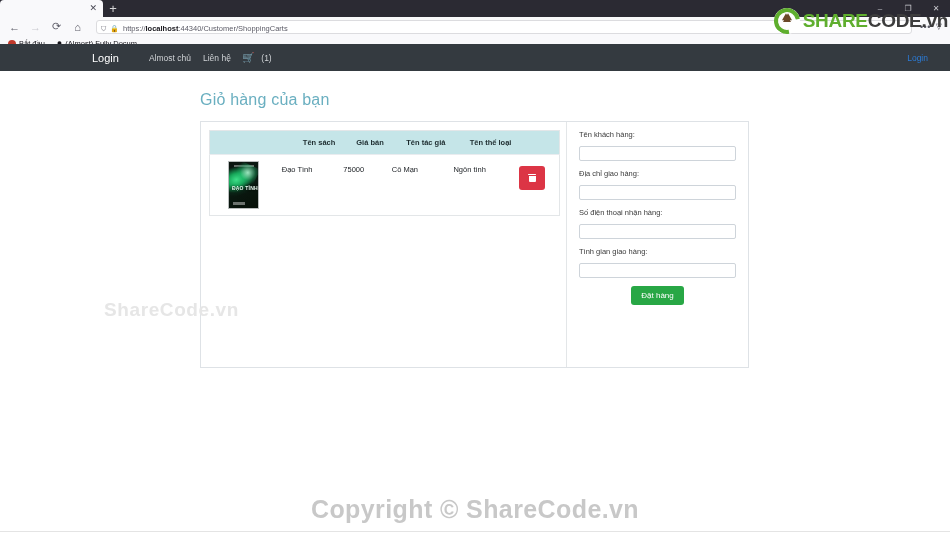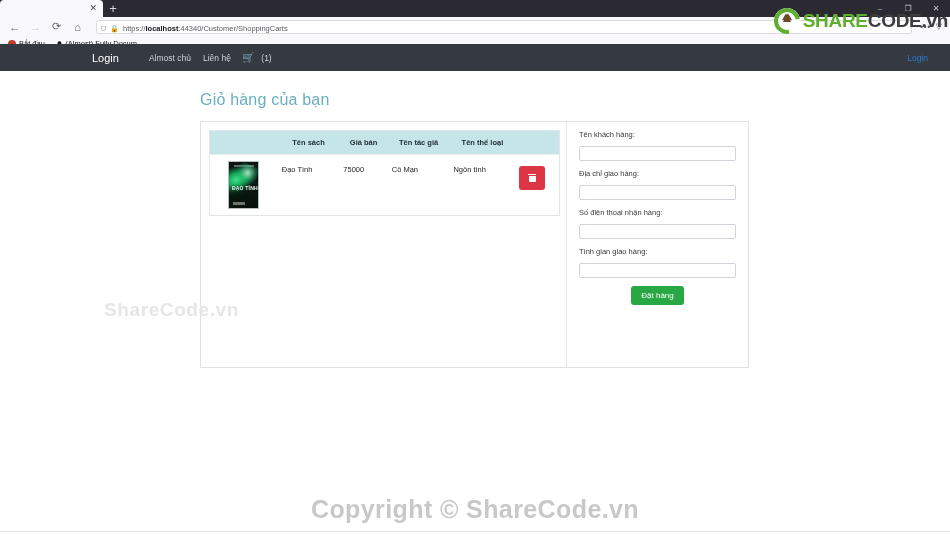--- a/index.html
+++ b/index.html
@@ -121,21 +121,21 @@
     border: 1px solid #dee2e6; background:#fff; display:flex;
   }
   .card-left { width: 365px; padding: 8px 0 0 8px; }
   .card-right { flex:1; border-left:1px solid #e3e6e8; padding: 8px 12px 0 12px; }
 
   table.cart { width: 351px; border-collapse: collapse; border:1px solid #e3e6e8; }
   table.cart thead th {
     background:#c5e5e8; font-size:7.5px; font-weight:700; color:#1c2b2e;
     padding: 7px 4px; text-align:left;
   }
-  table.cart thead th.c { text-align:center; }
+  table.cart thead th.c { text-align:right; }
   table.cart tbody td {
     font-size:7.5px; color:#212529; padding: 6px 4px; vertical-align: top;
     border-top: 1px solid #e9ecef; background:#fff;
   }
   .th-img { width: 62px; }
   .th-name { width: 56px; }
   .th-price { width: 44px; }
   .th-author { width: 56px; }
   .th-cat { width: 60px; margin-left: 37px; }
   .th-act { width: 40px; }

